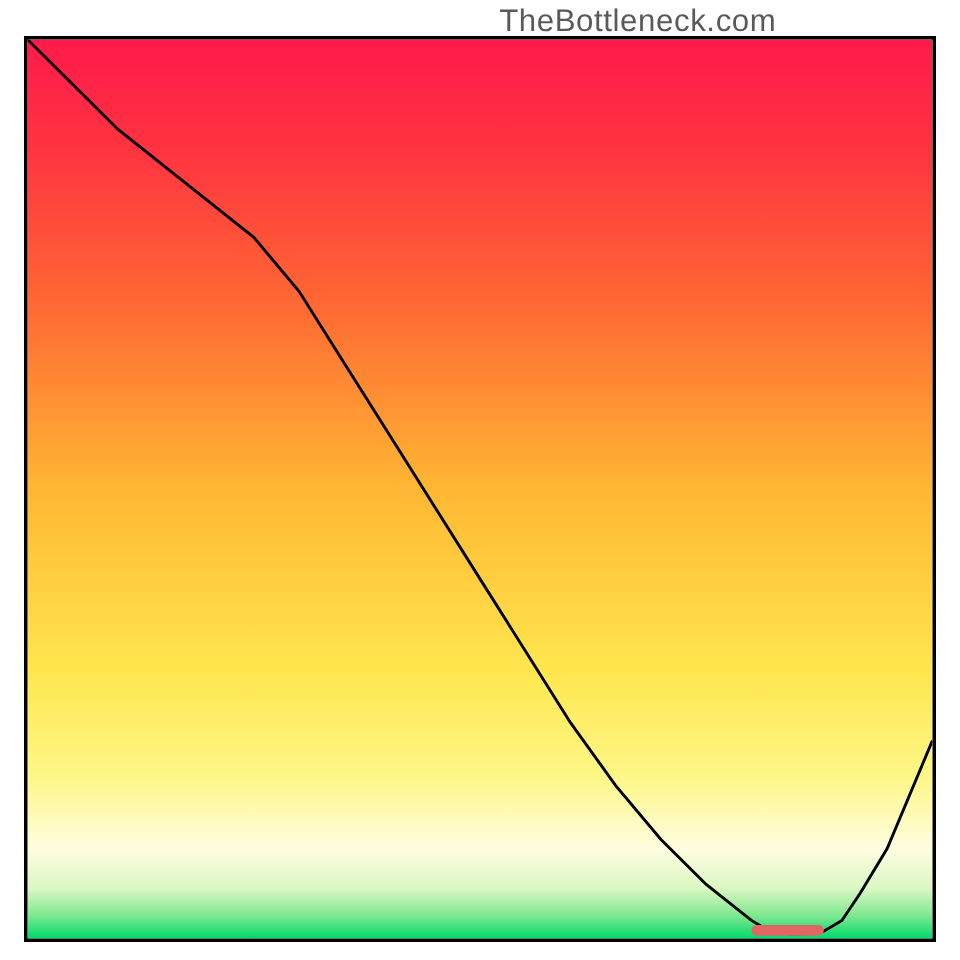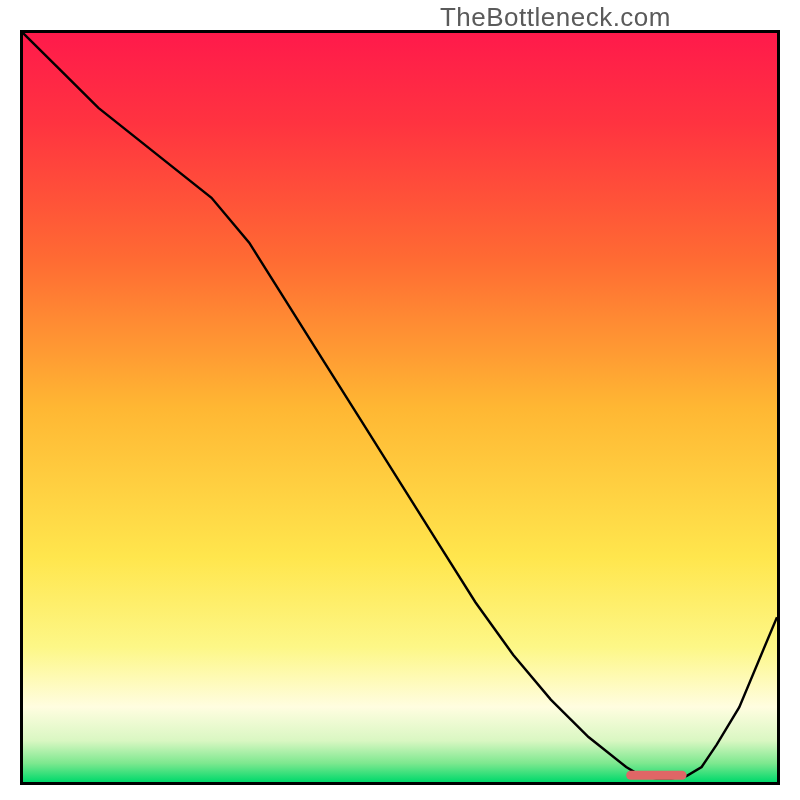--- a/index.html
+++ b/index.html
@@ -8,21 +8,20 @@
     width: 800px;
     height: 800px;
     background: #ffffff;
     font-family: Arial, Helvetica, sans-serif;
     overflow: hidden;
   }
   .frame {
     position: relative;
     width: 657px;
     height: 800px;
-    padding-left: 24px;
   }
   .watermark {
     position: absolute;
     top: 2px;
     right: 10px;
     font-size: 26px;
     font-weight: 500;
     color: #5a5a5a;
     letter-spacing: 0.5px;
     z-index: 10;

